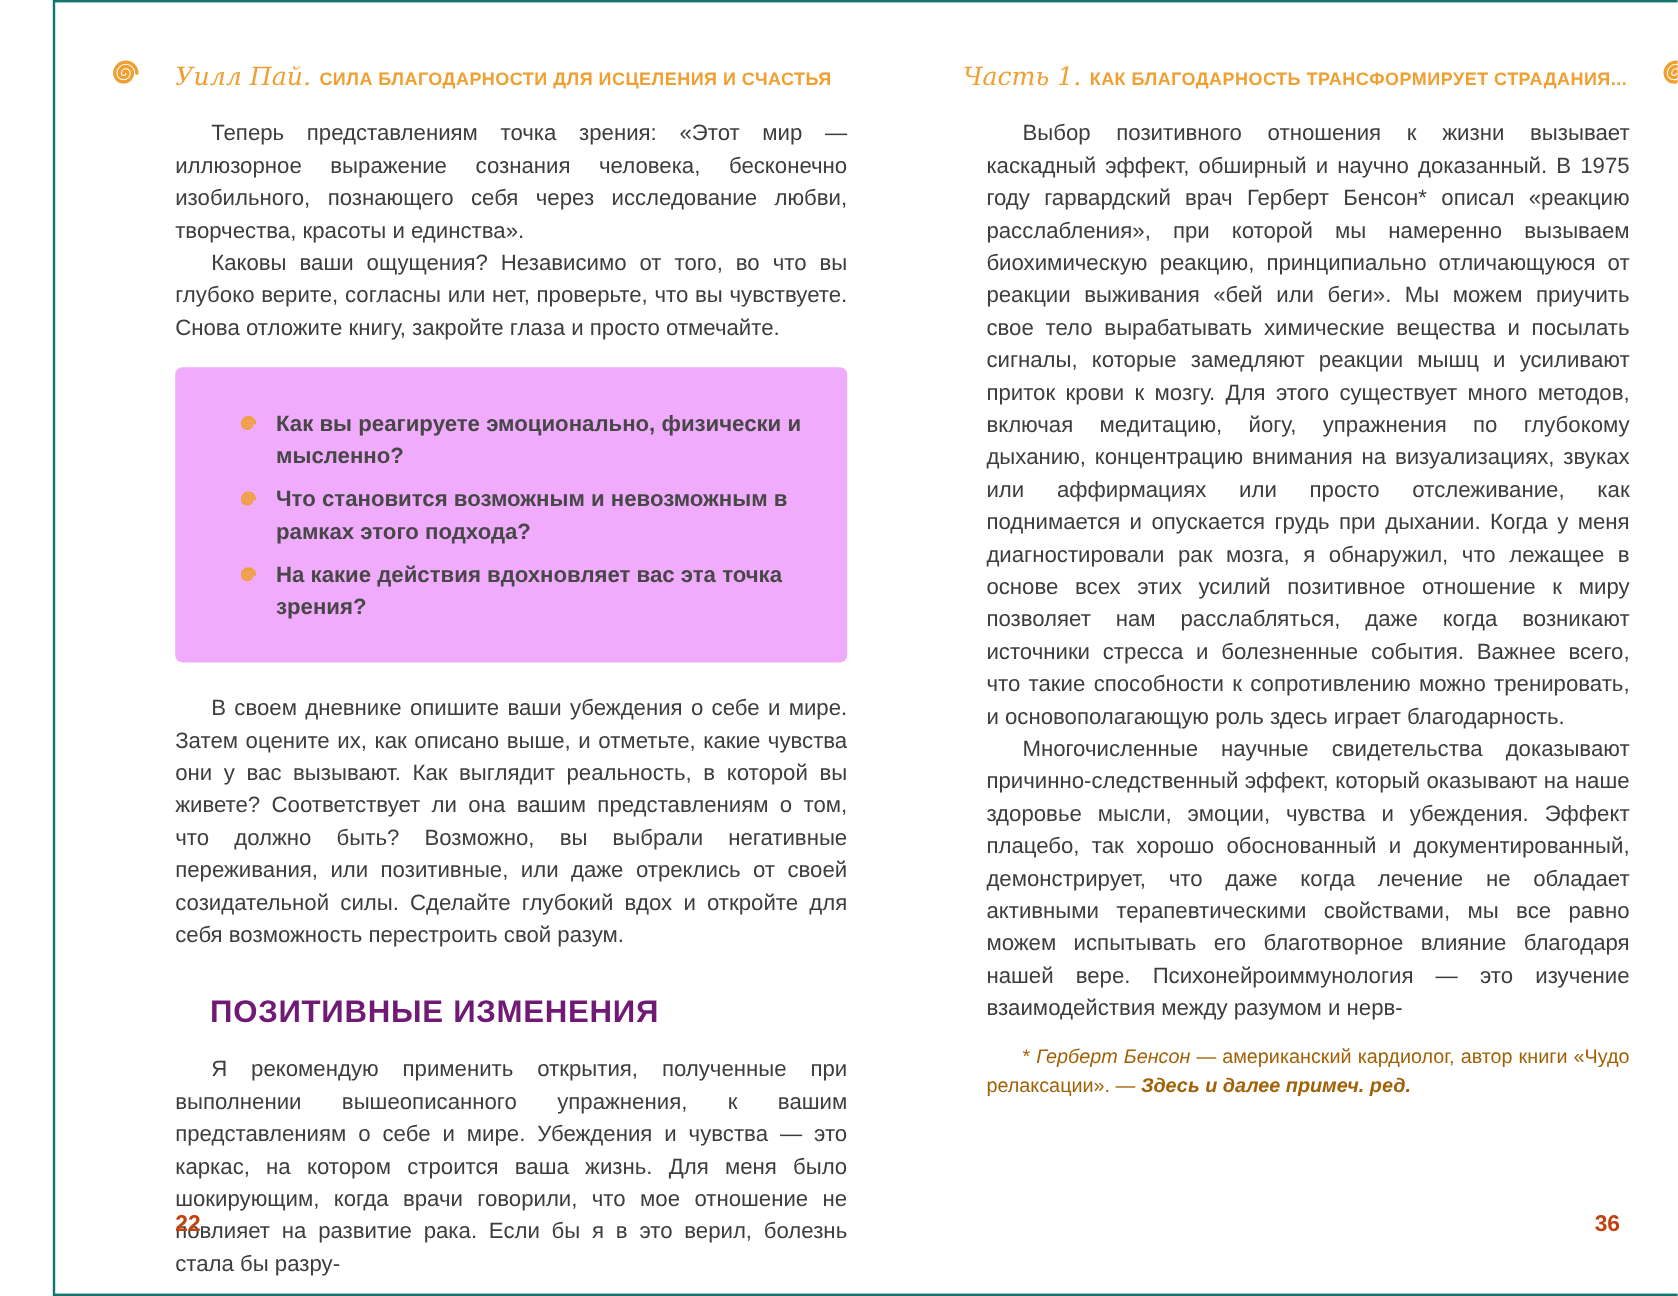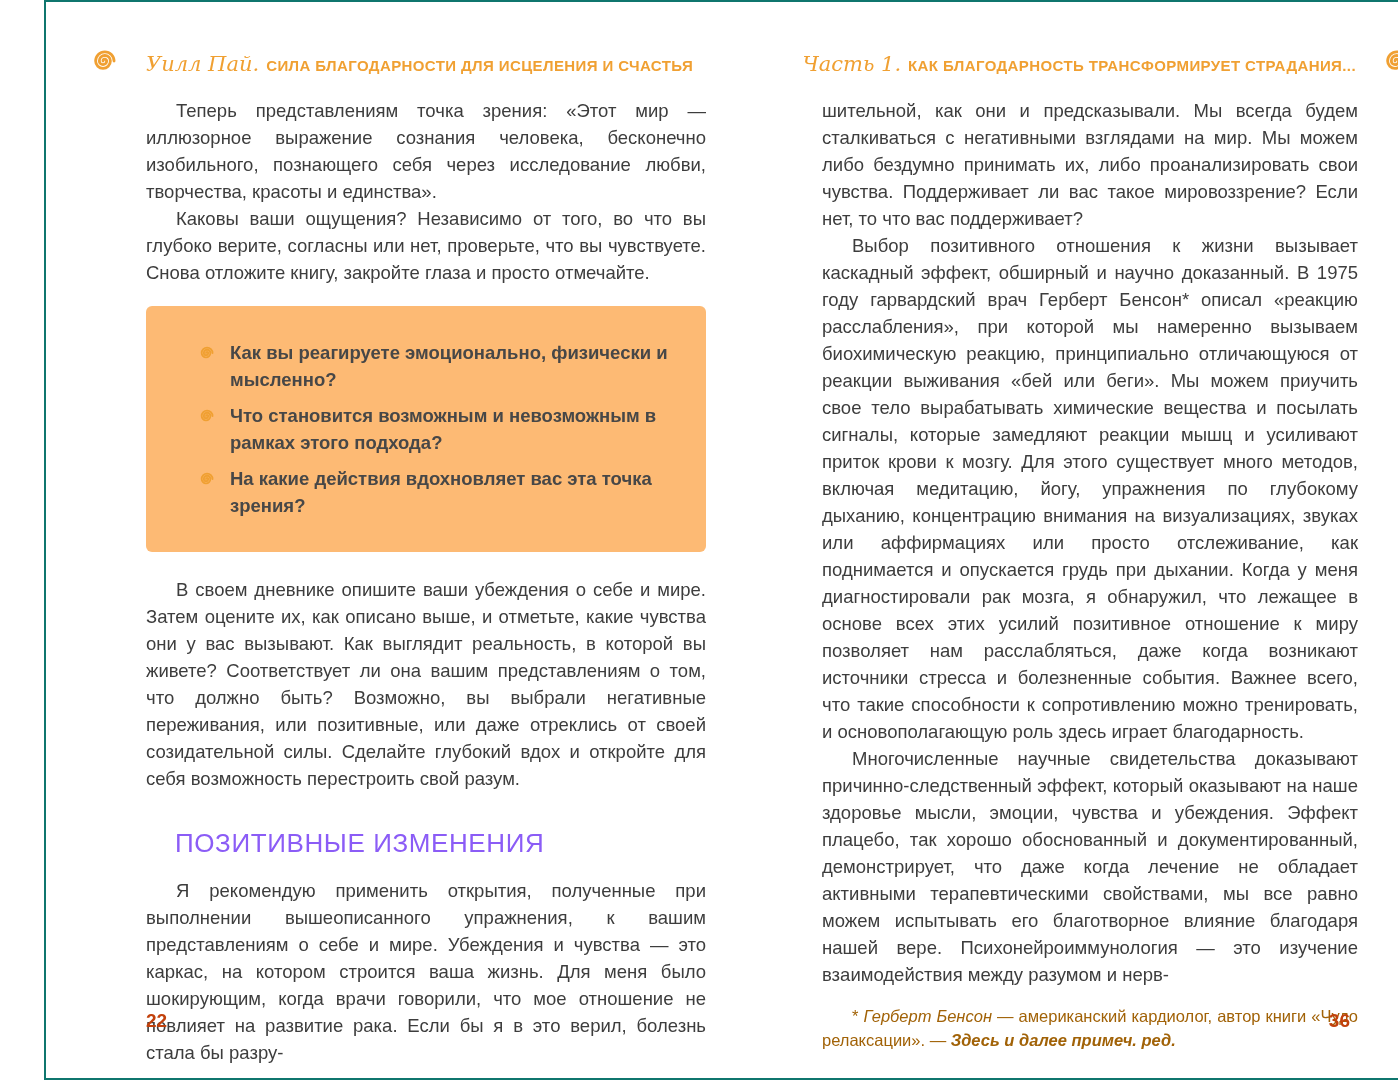--- a/index.html
+++ b/index.html
@@ -51,42 +51,42 @@
     font-size:18.5px;
     line-height:27px;
     text-align:justify;
     color:#3d3d3d;
     margin:0;
   }
   .indent { text-indent:30px; }
 
   
   .exercise-box {
-    background:#fdba74;
+    background:#f0abfc;
     border-radius:6px;
     margin:20px 0 24px 0;
     padding:24px 34px 24px 50px;
   }
   .exercise-item { display:flex; gap:14px; margin:9px 0; }
   .spiral-bullet { flex:0 0 20px; width:20px; height:20px; margin-top:4px; }
   .spiral-bullet svg { width:20px; height:20px; }
   .exercise-text {
     font-size:18.5px;
     line-height:27px;
     font-weight:700;
     color:#474747;
     text-align:left;
   }
 
   
   .section-heading {
     font-size:26px;
-    font-weight:400;
+    font-weight:700;
     letter-spacing:0.6px;
-    color:#8b5cf6;
+    color:#701a75;
     margin:36px 0 18px 0;
     padding-left:29px;
   }
 
   
   .footnote {
     margin:16px 0 0 0;
     font-size:16.5px;
     line-height:24px;
     color:#a16207;
@@ -169,21 +169,20 @@
       <svg viewBox="0 0 24 24" aria-hidden="true">
         <path d="M12 12 a1.3 1.3 0 0 1 2.6 0 a2.6 2.6 0 0 1 -5.2 0 a3.9 3.9 0 0 1 7.8 0 a5.2 5.2 0 0 1 -10.4 0 a6.5 6.5 0 0 1 13 0" fill="none" stroke="#f0a032" stroke-width="2" stroke-linecap="round"></path>
       </svg>
     </span>
 
     <div class="running-head head-right">
       <span class="head-script">Часть 1.</span><span class="head-caps">КАК БЛАГОДАРНОСТЬ ТРАНСФОРМИРУЕТ СТРАДАНИЯ...</span>
     </div>
 
     <div class="content content-right">
-      <p class="para">шительной, как они и предсказывали. Мы всегда будем сталкиваться с негативными взглядами на мир. Мы можем либо бездумно принимать их, либо проанализировать свои чувства. Поддерживает ли вас такое мировоззрение? Если нет, то что вас поддерживает?</p>
       <p class="para indent">Выбор позитивного отношения к жизни вызывает каскадный эффект, обширный и научно доказанный. В 1975 году гарвардский врач Герберт Бенсон* описал «реакцию расслабления», при которой мы намеренно вызываем биохимическую реакцию, принципиально отличающуюся от реакции выживания «бей или беги». Мы можем приучить свое тело вырабатывать химические вещества и посылать сигналы, которые замедляют реакции мышц и усиливают приток крови к мозгу. Для этого существует много методов, включая медитацию, йогу, упражнения по глубокому дыханию, концентрацию внимания на визуализациях, звуках или аффирмациях или просто отслеживание, как поднимается и опускается грудь при дыхании. Когда у меня диагностировали рак мозга, я обнаружил, что лежащее в основе всех этих усилий позитивное отношение к миру позволяет нам расслабляться, даже когда возникают источники стресса и болезненные события. Важнее всего, что такие способности к сопротивлению можно тренировать, и основополагающую роль здесь играет благодарность.</p>
       <p class="para indent">Многочисленные научные свидетельства доказывают причинно-следственный эффект, который оказывают на наше здоровье мысли, эмоции, чувства и убеждения. Эффект плацебо, так хорошо обоснованный и документированный, демонстрирует, что даже когда лечение не обладает активными терапевтическими свойствами, мы все равно можем испытывать его благотворное влияние благодаря нашей вере. Психонейроиммунология — это изучение взаимодействия между разумом и нерв-</p>
 
       <p class="footnote">
         <span>* </span><span class="fn-name">Герберт Бенсон</span><span> — американский кардиолог, автор книги «Чудо релаксации». — </span><span class="fn-note">Здесь и далее примеч. ред.</span>
       </p>
     </div>
 
     <div class="page-number num-right">36</div>
   </section>

